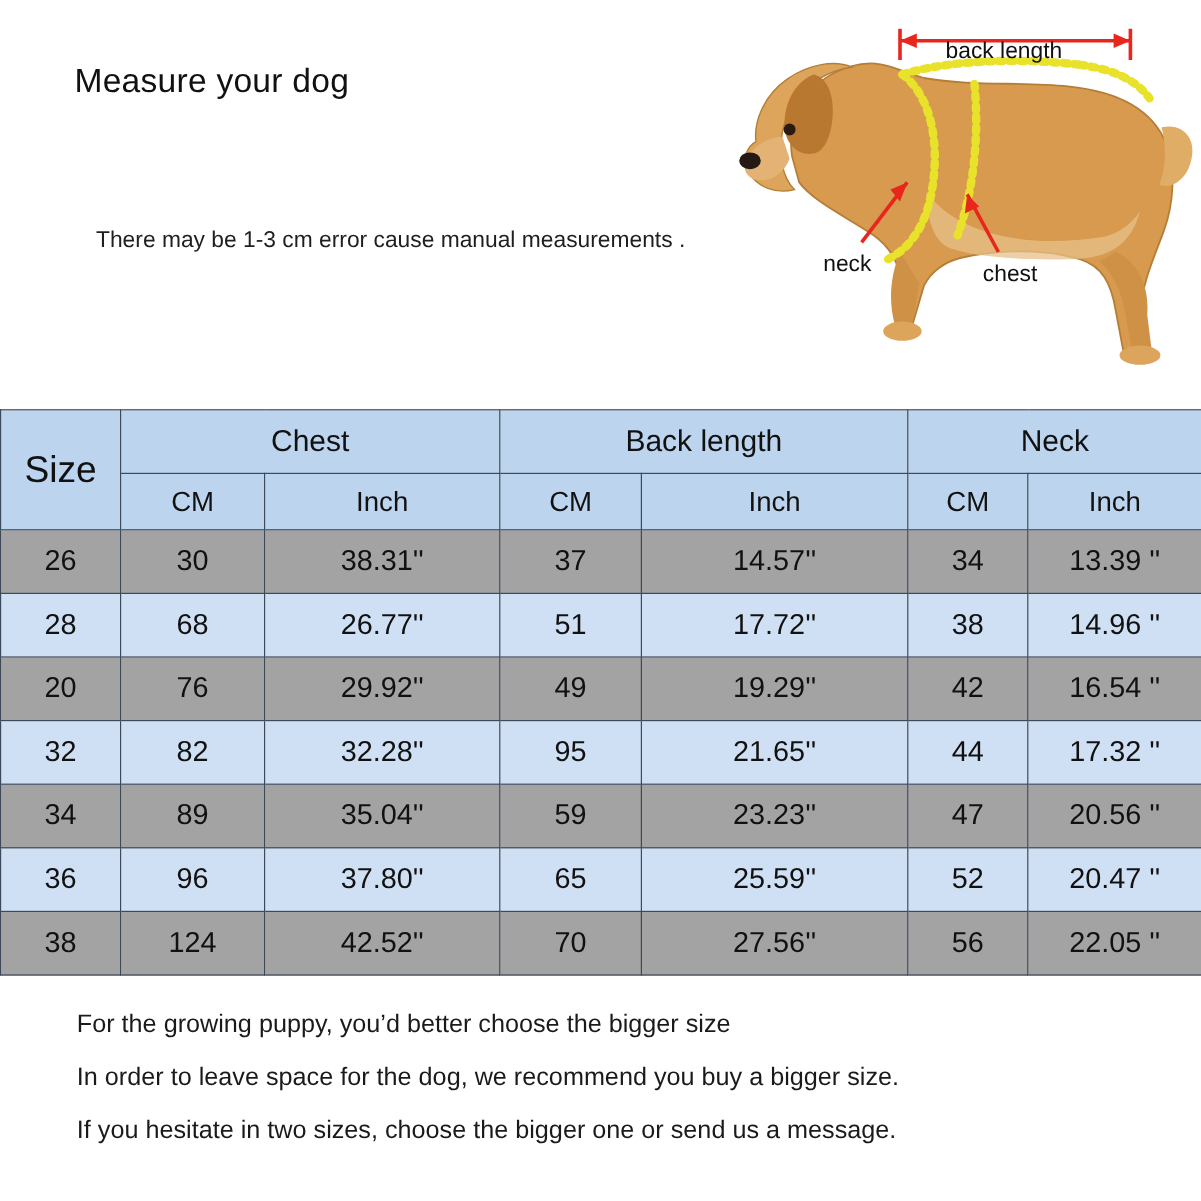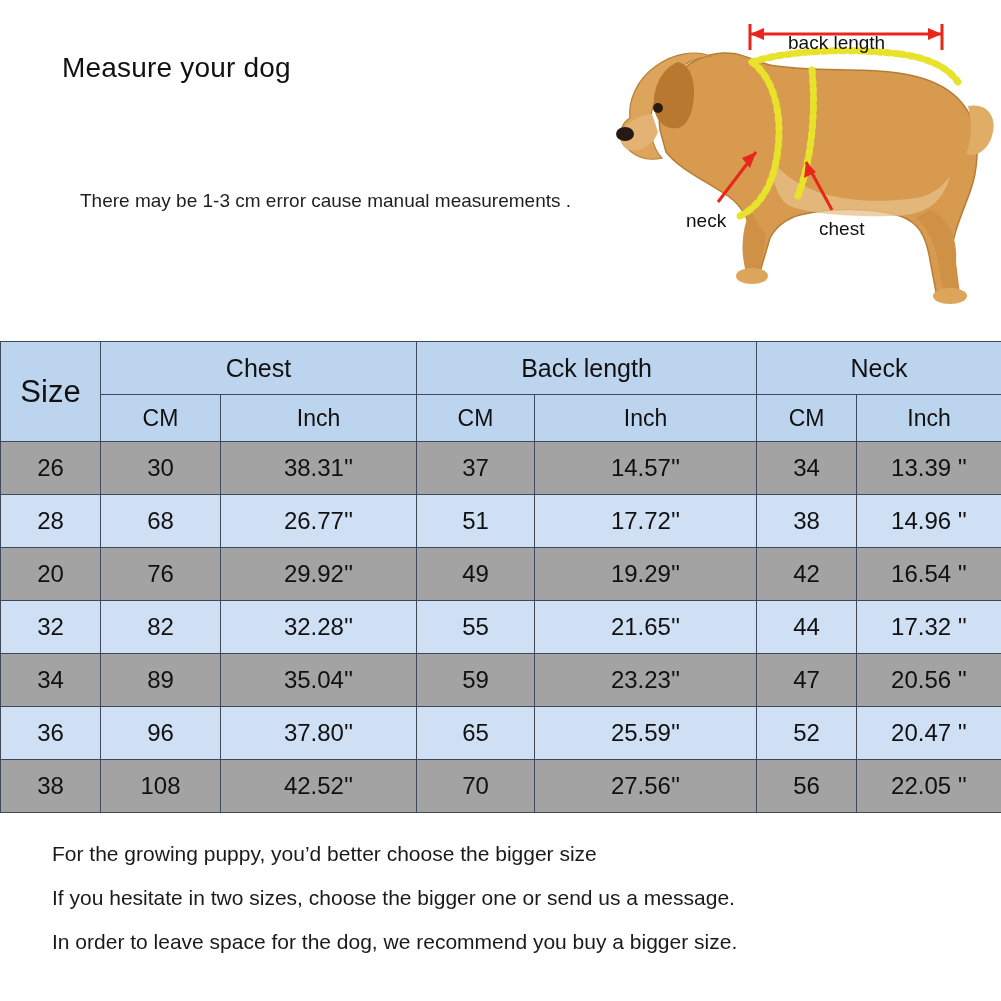--- a/index.html
+++ b/index.html
@@ -103,21 +103,21 @@
   .c-cm1   { width: 120px; }
   .c-in1   { width: 196px; }
   .c-cm2   { width: 118px; }
   .c-in2   { width: 222px; }
   .c-cm3   { width: 100px; }
   .c-in3   { width: 145px; }
 
   
   .footer {
     position: absolute;
-    left: 4px;
+    left: 16px;
     top: 832px;
     width: 885px;
   }
   .foot-line {
     font-size: 21px;
     color: #1a1a1a;
     margin: 0 0 0 48px;
     line-height: 44px;
     white-space: nowrap;
   }
@@ -246,21 +246,21 @@
       <td>29.92''</td>
       <td>49</td>
       <td>19.29''</td>
       <td>42</td>
       <td>16.54  ''</td>
     </tr>
     <tr class="row-even">
       <td>32</td>
       <td>82</td>
       <td>32.28''</td>
-      <td>55</td>
+      <td>95</td>
       <td>21.65''</td>
       <td>44</td>
       <td>17.32  ''</td>
     </tr>
     <tr class="row-odd">
       <td>34</td>
       <td>89</td>
       <td>35.04''</td>
       <td>59</td>
       <td>23.23''</td>
@@ -271,27 +271,27 @@
       <td>36</td>
       <td>96</td>
       <td>37.80''</td>
       <td>65</td>
       <td>25.59''</td>
       <td>52</td>
       <td>20.47  ''</td>
     </tr>
     <tr class="row-odd">
       <td>38</td>
-      <td>108</td>
+      <td>124</td>
       <td>42.52''</td>
       <td>70</td>
       <td>27.56''</td>
       <td>56</td>
       <td>22.05  ''</td>
     </tr>
   </tbody>
 </table>
 
 <div class="footer">
   <p class="foot-line">For the growing puppy, you’d better choose the bigger size</p>
+  <p class="foot-line">In order to leave space for the dog, we recommend you buy a bigger size.</p>
   <p class="foot-line">If you  hesitate in two sizes, choose the bigger one or send us a message.</p>
-  <p class="foot-line">In order to leave space for the dog, we recommend you buy a bigger size.</p>
 </div>
 
 </body></html>

